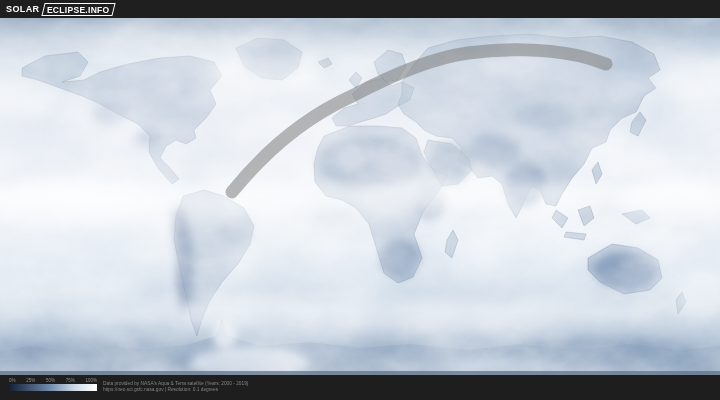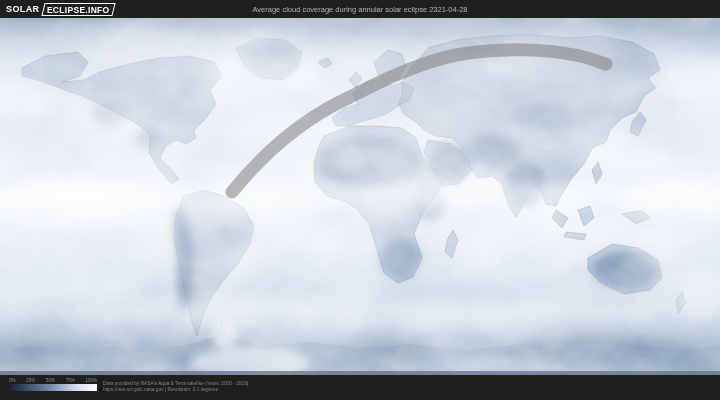--- a/index.html
+++ b/index.html
@@ -53,21 +53,20 @@
 
 <div class="screen">
 
   <div class="header">
     <div class="brand">
       <span class="brand-primary">SOLAR</span>
       <span class="brand-box">
           <span>ECLIPSE.INFO</span>
         </span>
     </div>
-    <div class="map-title">Average cloud coverage during annular solar eclipse 2321-04-28</div>
   </div>
 
   <div class="map-wrap">
     <svg width="720" height="357" viewBox="0 0 720 357">
       <defs>
         <linearGradient id="gOcean" x1="0" y1="0" x2="0" y2="1">
           <stop offset="0" stop-color="#8ba0b8"></stop>
           <stop offset="0.02" stop-color="#9fb2c6"></stop>
           <stop offset="0.06" stop-color="#c3cfdd"></stop>
           <stop offset="0.12" stop-color="#dde6ef"></stop>

